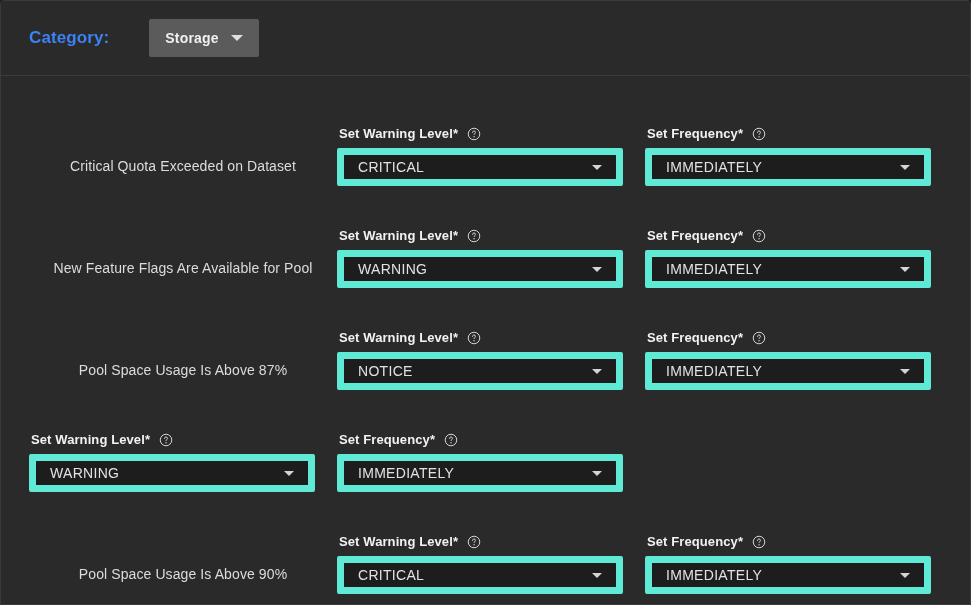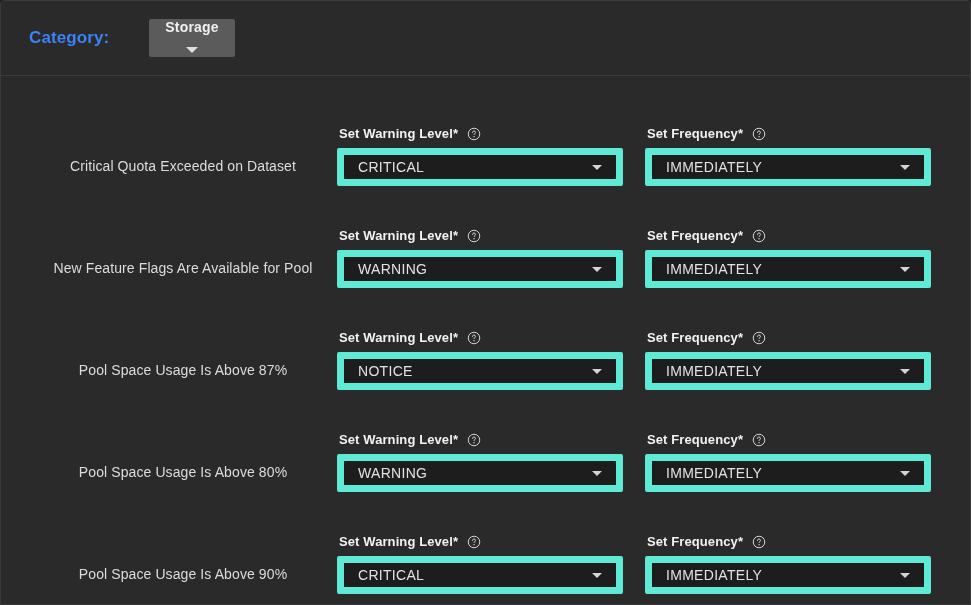--- a/index.html
+++ b/index.html
@@ -48,21 +48,20 @@
     display: inline-flex;
     align-items: center;
     gap: 12px;
     height: 38px;
     padding: 0 16px;
     background: #5b5b5b;
     border: none;
     border-radius: 2px;
     cursor: pointer;
     font-family: inherit;
-    flex-direction: column;
   }
 
   .category-button-text {
     font-size: 14px;
     font-weight: bold;
     color: #f0f0f0;
     letter-spacing: .2px;
     white-space: nowrap;
   }
 
@@ -280,21 +279,20 @@
         </span>
       </div>
       <div class="select-control">
         <span class="select-value">IMMEDIATELY</span>
         <span class="caret caret-sm"></span>
       </div>
     </div>
   </div>
 
   <div class="alert-row">
-    <div class="row-title">Pool Space Usage Is Above 80%</div>
 
     <div class="field">
       <div class="field-label">
         <span class="field-label-text">Set Warning Level*</span>
         <span class="help-icon">
           <svg viewBox="0 0 16 16" width="14" height="14" aria-hidden="true">
             <circle cx="8" cy="8" r="6.6" fill="none" stroke="#d8d8d8" stroke-width="1.1"></circle>
             <path d="M6.3 6.2c0-1 .8-1.7 1.7-1.7s1.7.7 1.7 1.6c0 1.2-1.5 1.3-1.6 2.5" fill="none" stroke="#d8d8d8" stroke-width="1.1" stroke-linecap="round"></path>
             <circle cx="8.05" cy="11.2" r=".78" fill="#d8d8d8"></circle>
           </svg>

